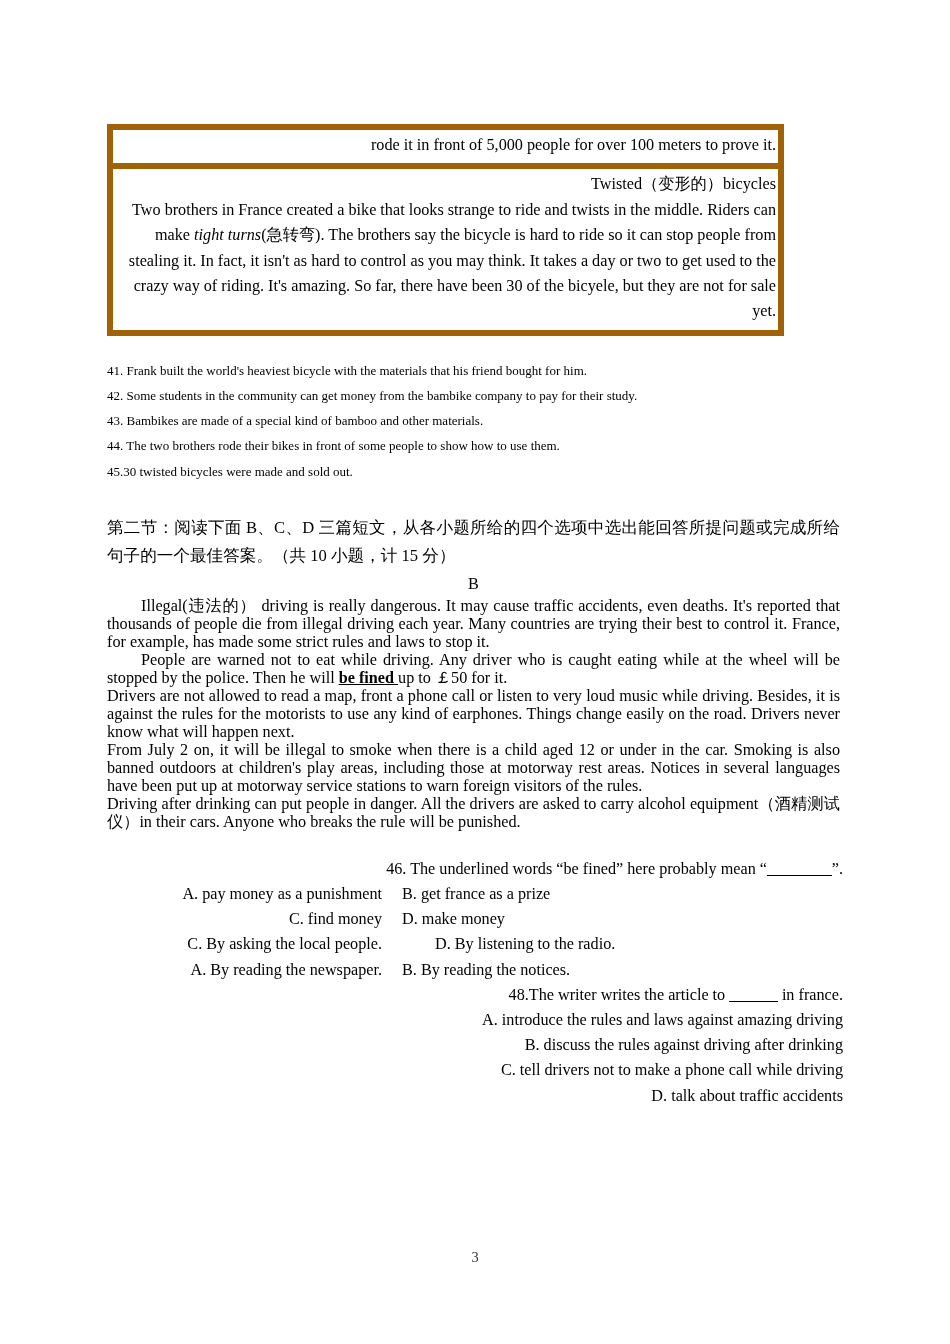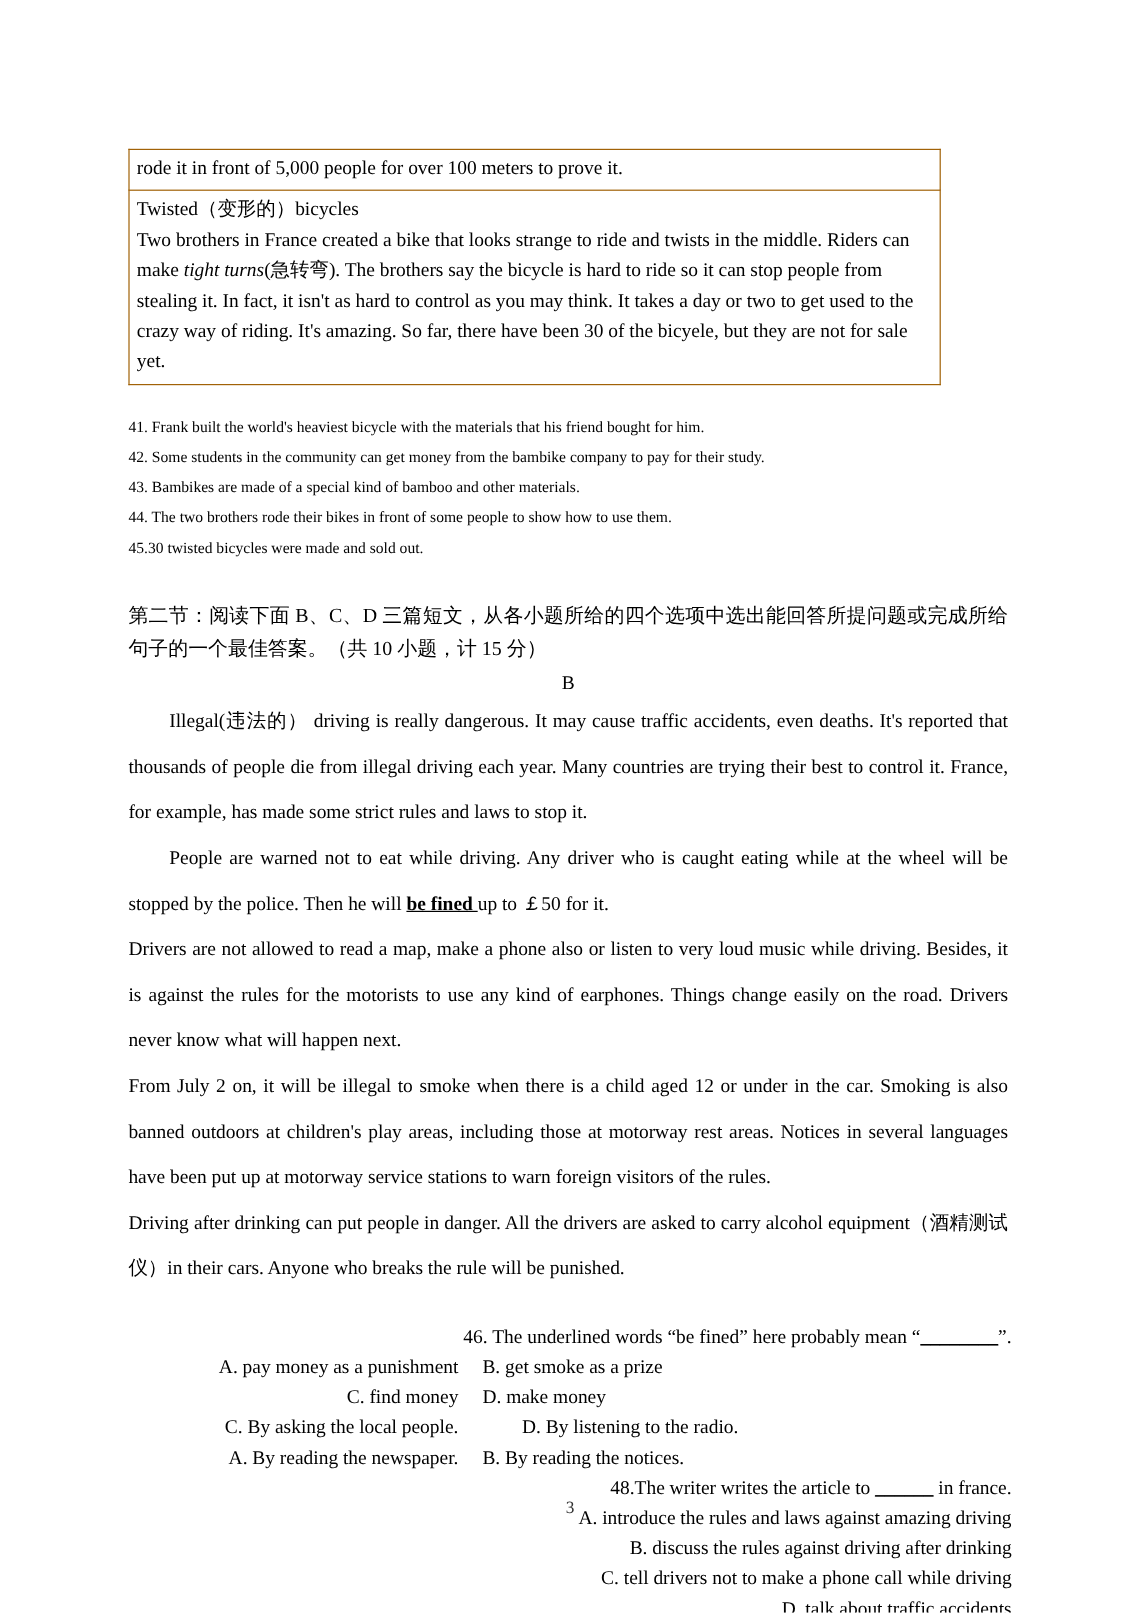--- a/index.html
+++ b/index.html
@@ -26,26 +26,26 @@
   }
 
   
   .passage-table {
     margin-top: 124px;
     width: 677px;
     border: 1px solid #7d7d7d;
     border-collapse: collapse;
   }
   .passage-table td {
-    border: 1px solid #a16207;
-    padding: 3px 16px 5px 6px;
+    border: 6px solid #a16207;
+    padding: 3px 2px 5px 6px;
     vertical-align: top;
     font-size: 16.2px;
     line-height: 25.4px;
-    text-align: left;
+    text-align: right;
   }
   .cell-line { display: block; }
   .ital { font-style: italic; }
 
   
   .stmt-block {
     margin-top: 22px;
   }
   .stmt {
     font-size: 13px;
@@ -65,21 +65,21 @@
     text-align: center;
     font-size: 16.2px;
     line-height: 26px;
     width: 733px;
     margin-top: 1px;
   }
 
   
   .para {
     font-size: 16.2px;
-    line-height: 38px;
+    line-height: 18px;
     width: 733px;
     text-align: justify;
     text-justify: inter-word;
   }
   .para.indent { text-indent: 2.1em; }
   .bold-ul {
     font-weight: bold;
     text-decoration: underline;
   }
 
@@ -143,33 +143,33 @@
     </div>
 
     <div class="section-note">第二节：阅读下面 B、C、D 三篇短文，从各小题所给的四个选项中选出能回答所提问题或完成所给句子的一个最佳答案。（共 10 小题，计 15 分）</div>
 
     <div class="passage-label">B</div>
 
     <div class="para indent">Illegal(违法的） driving is really dangerous. It may cause traffic accidents, even deaths. It's reported that thousands of people die from illegal driving each year. Many countries are trying their best to control it. France, for example, has made some strict rules and laws to stop it.</div>
 
     <div class="para indent"><span>People are warned not to eat while driving. Any driver who is caught eating while at the wheel will be stopped by the police. Then he will </span><span class="bold-ul">be fined </span><span>up to ￡50 for it.</span></div>
 
-    <div class="para">Drivers are not allowed to read a map, make a phone also or listen to very loud music while driving. Besides, it is against the rules for the motorists to use any kind of earphones. Things change easily on the road. Drivers never know what will happen next.</div>
+    <div class="para">Drivers are not allowed to read a map, front a phone call or listen to very loud music while driving. Besides, it is against the rules for the motorists to use any kind of earphones. Things change easily on the road. Drivers never know what will happen next.</div>
 
     <div class="para">From July 2 on, it will be illegal to smoke when there is a child aged 12 or under in the car. Smoking is also banned outdoors at children's play areas, including those at motorway rest areas. Notices in several languages have been put up at motorway service stations to warn foreign visitors of the rules.</div>
 
     <div class="para">Driving after drinking can put people in danger. All the drivers are asked to carry alcohol equipment（酒精测试仪）in their cars. Anyone who breaks the rule will be punished.</div>
 
     <div class="q-block">
 
       <div>
         <div class="q-line"><span>46. The underlined words “be fined” here probably mean “</span><span class="blank-u">________</span><span>”.</span></div>
         <div class="opt-row">
           <span class="opt-a">A. pay money as a punishment</span>
-          <span class="opt-b">B. get smoke as a prize</span>
+          <span class="opt-b">B. get france as a prize</span>
         </div>
         <div class="opt-row">
           <span class="opt-a">C. find money</span>
           <span class="opt-b">D. make money</span>
         </div>
       </div>
 
       <div>
         <div class="opt-row">
           <span class="opt-a">C. By asking the local people.</span>

